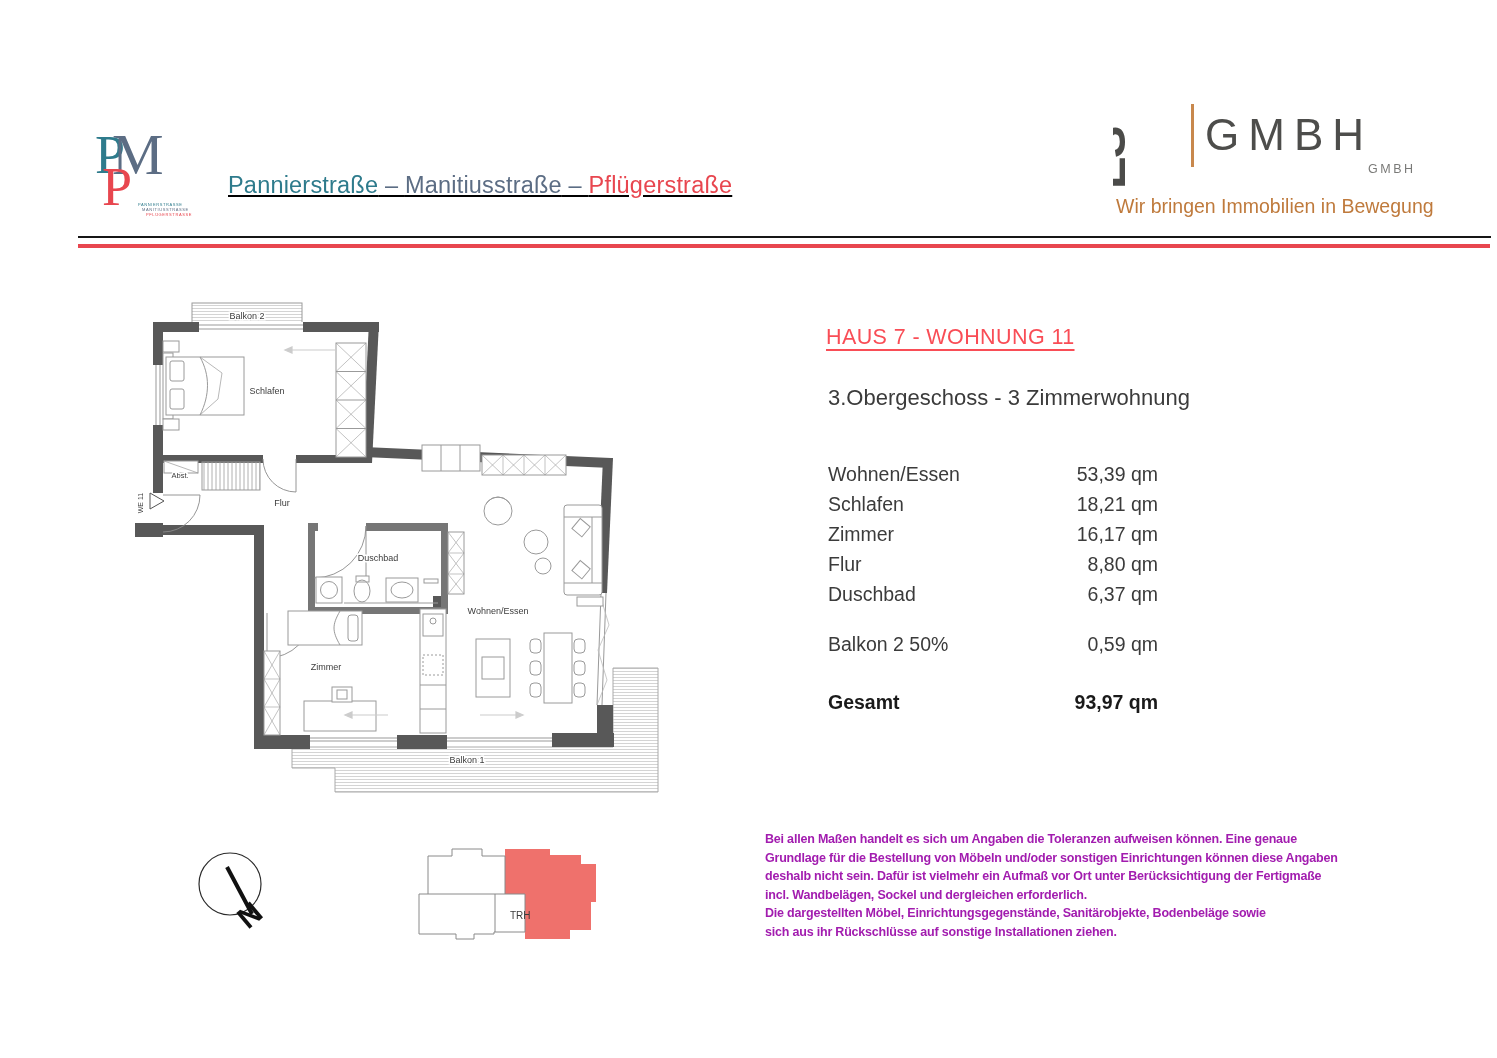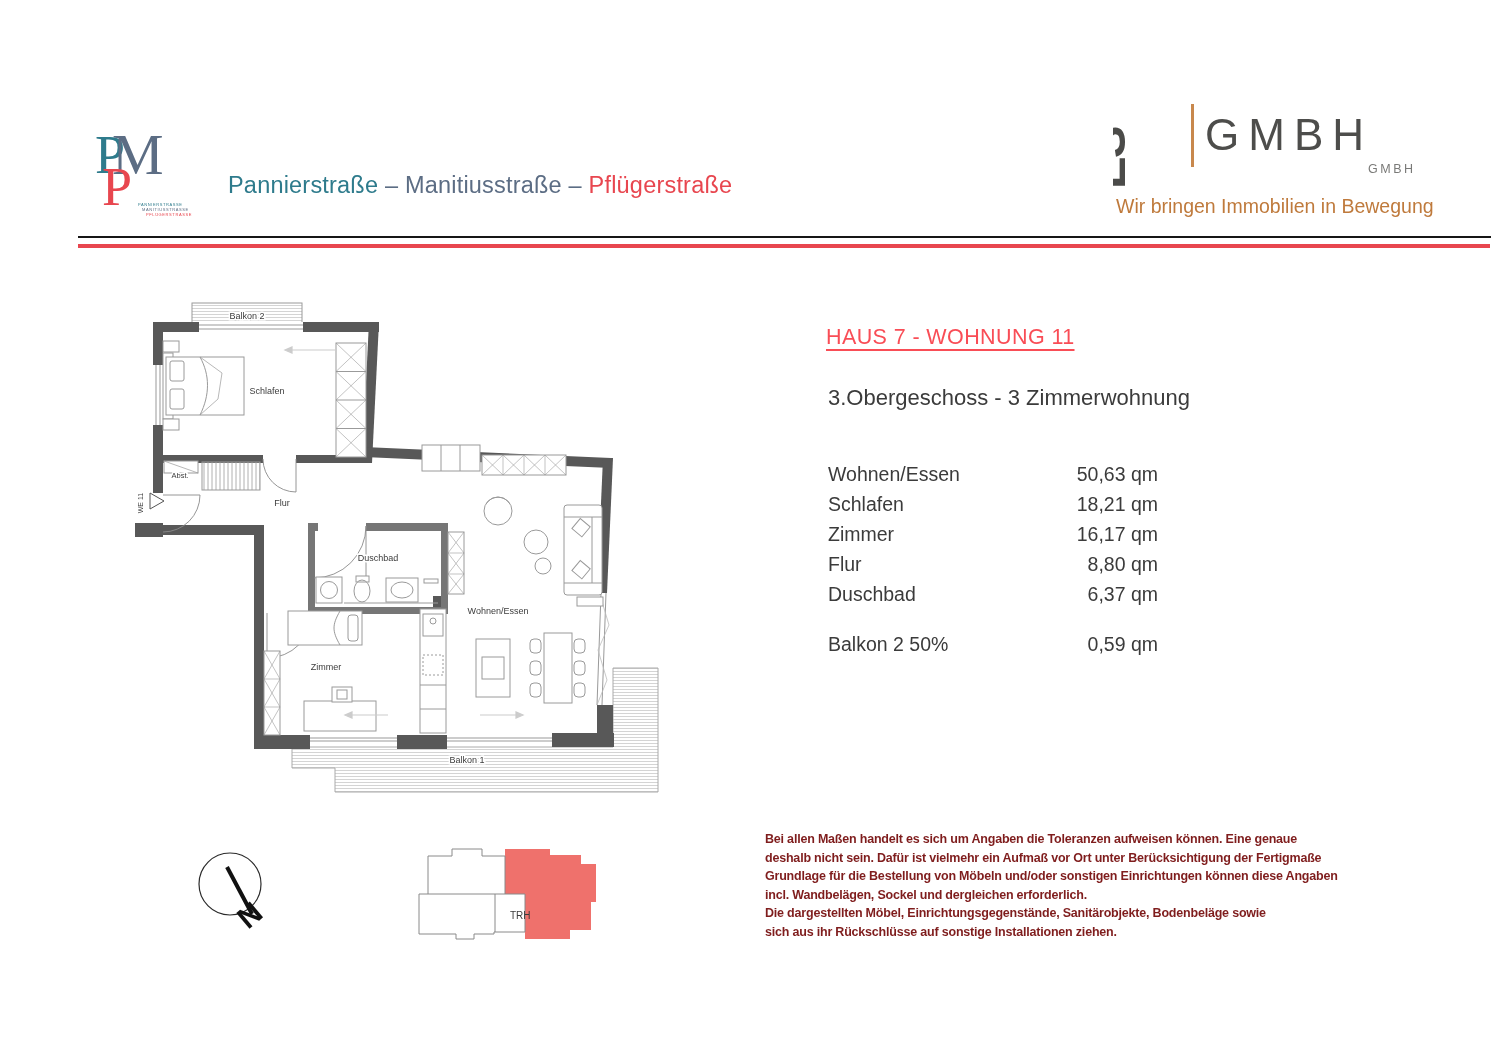--- a/index.html
+++ b/index.html
@@ -16,21 +16,21 @@
   .pm-p1{left:0px;top:2px;font-size:54px;color:var(--street-teal);}
   .pm-m {left:17px;top:0px;font-size:58px;color:var(--street-gray);}
   .pm-p2{left:7px;top:34px;font-size:54px;color:var(--street-red);}
   .pm-sub{position:absolute;left:43px;top:76px;font-family:"Liberation Sans",sans-serif;
           font-size:4px;line-height:5px;letter-spacing:.6px;white-space:nowrap;}
   .pm-sub div:nth-child(1){color:var(--street-teal);}
   .pm-sub div:nth-child(2){color:var(--street-gray);margin-left:4px;}
   .pm-sub div:nth-child(3){color:var(--street-red);margin-left:8px;}
 
   
-  .streets{left:228px;top:172px;font-size:23.5px;letter-spacing:.2px;white-space:nowrap;}
+  .streets{left:228px;top:172px;font-size:23.5px;letter-spacing:.2px;white-space:nowrap;text-decoration:underline;}
   .streets .s1{color:var(--street-teal);}
   .streets .sep{color:var(--street-gray);}
   .streets .s2{color:var(--street-gray);}
   .streets .s3{color:var(--street-red);}
 
   
   .escon-icon{left:1113px;top:101px;}
   .escon-divider{left:1191px;top:104px;width:3px;height:63px;background:#c8884d;}
   .escon-word{left:1205px;top:110px;font-size:44px;letter-spacing:9px;color:var(--escon-gray);font-weight:400;}
   .escon-gmbh{left:1368px;top:162px;font-size:12.5px;letter-spacing:2.5px;color:#7a7a78;}
@@ -46,21 +46,21 @@
   .unit-subtitle{left:828px;top:385px;font-size:22px;color:var(--text-dark);}
   .room-table{left:828px;top:459px;width:330px;font-size:19.5px;color:var(--text-dark);}
   .room-row{display:flex;justify-content:space-between;height:30px;align-items:center;}
   .room-row .val{text-align:right;}
   .gap20{height:20px;}
   .gap28{height:28px;}
   .total-row{font-weight:bold;color:#1a1a1a;}
 
   
   .disclaimer{left:765px;top:830px;font-size:12.5px;line-height:18.6px;font-weight:bold;
-              color:#7f1d1d;letter-spacing:-.2px;}
+              color:#a21caf;letter-spacing:-.2px;}
   .disclaimer div{white-space:nowrap;}
 
   
   svg text{font-family:"Liberation Sans",sans-serif;}
   .plan-label{fill:#3c3c3c;stroke:#fff;stroke-width:3px;paint-order:stroke;}
 </style>
 </head>
 <body>
 
 <div class="abs pm-logo">
@@ -280,21 +280,21 @@
   </g>
 </svg>
 </div>
 
 <div class="abs unit-title">HAUS 7 - WOHNUNG 11</div>
 <div class="abs unit-subtitle">3.Obergeschoss - 3 Zimmerwohnung</div>
 
 <div class="abs room-table">
   <div class="room-row">
     <span>Wohnen/Essen</span>
-    <span class="val">50,63 qm</span>
+    <span class="val">53,39 qm</span>
   </div>
   <div class="room-row">
     <span>Schlafen</span>
     <span class="val">18,21 qm</span>
   </div>
   <div class="room-row">
     <span>Zimmer</span>
     <span class="val">16,17 qm</span>
   </div>
   <div class="room-row">
@@ -304,26 +304,30 @@
   <div class="room-row">
     <span>Duschbad</span>
     <span class="val">6,37 qm</span>
   </div>
   <div class="gap20"></div>
   <div class="room-row">
     <span>Balkon 2 50%</span>
     <span class="val">0,59 qm</span>
   </div>
   <div class="gap28"></div>
+  <div class="room-row total-row">
+    <span>Gesamt</span>
+    <span class="val">93,97 qm</span>
+  </div>
 </div>
 
 <div class="abs disclaimer">
   <div>Bei allen Maßen handelt es sich um Angaben die Toleranzen aufweisen können. Eine genaue</div>
+  <div>Grundlage für die Bestellung von Möbeln und/oder sonstigen Einrichtungen können diese Angaben</div>
   <div>deshalb nicht sein. Dafür ist vielmehr ein Aufmaß vor Ort unter Berücksichtigung der Fertigmaße</div>
-  <div>Grundlage für die Bestellung von Möbeln und/oder sonstigen Einrichtungen können diese Angaben</div>
   <div>incl. Wandbelägen, Sockel und dergleichen erforderlich.</div>
   <div>Die dargestellten Möbel, Einrichtungsgegenstände, Sanitärobjekte, Bodenbeläge sowie</div>
   <div>sich aus ihr Rückschlüsse auf sonstige Installationen ziehen.</div>
 </div>
 
 <div class="abs" style="left:192px;top:846px;">
   <svg width="96" height="100" viewBox="0 0 96 100">
     <circle cx="38" cy="38" r="31" fill="none" stroke="#2a2a2a" stroke-width="1.2"></circle>
     <line x1="35" y1="21" x2="60" y2="68" stroke="#111111" stroke-width="4"></line>
     <text x="56" y="84" font-size="30" font-weight="bold" fill="#111111" transform="rotate(-40 56 84)">N</text>

